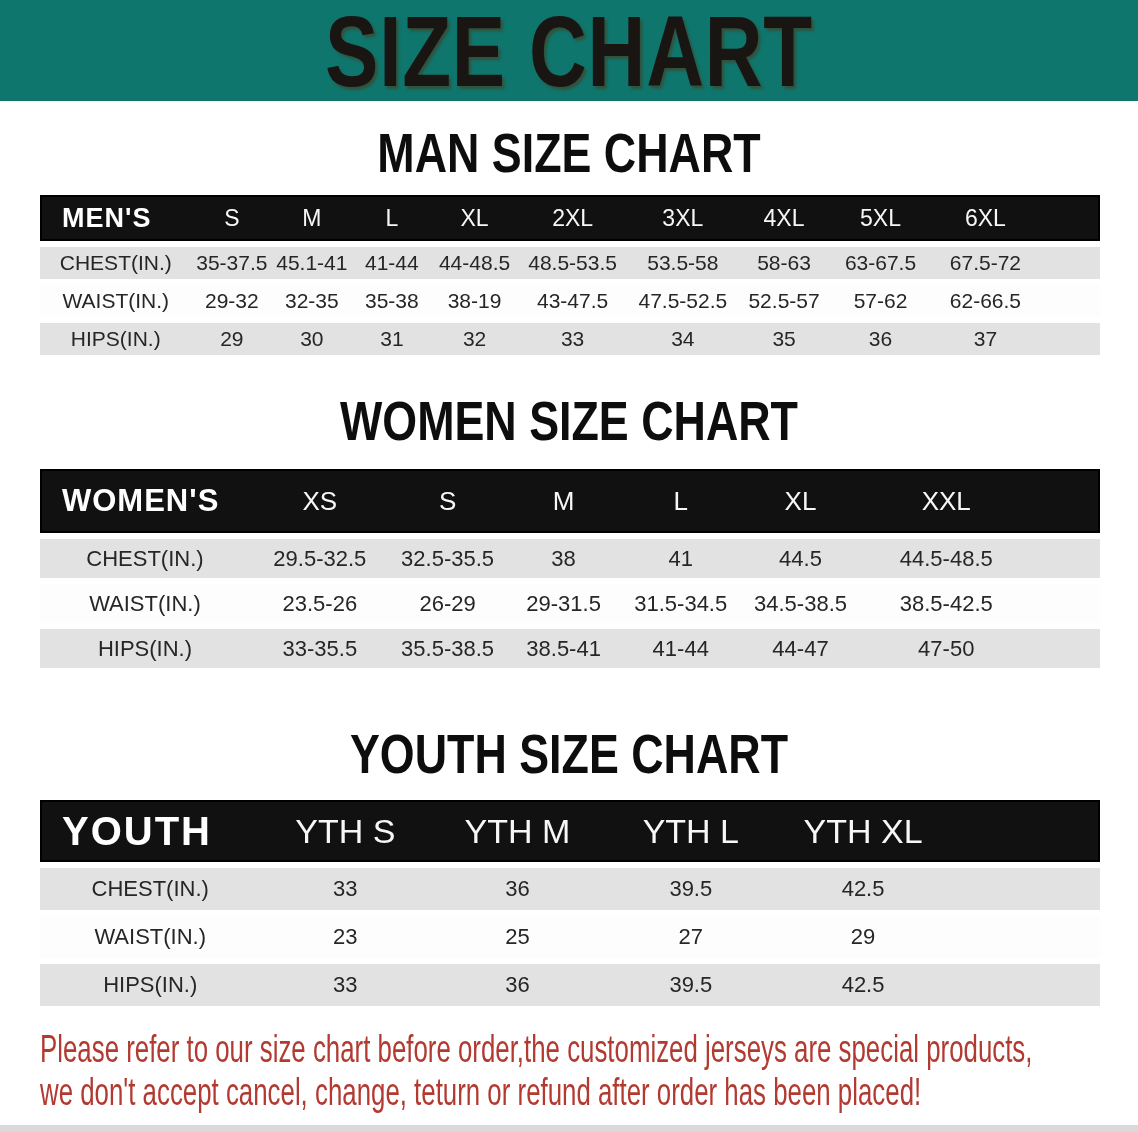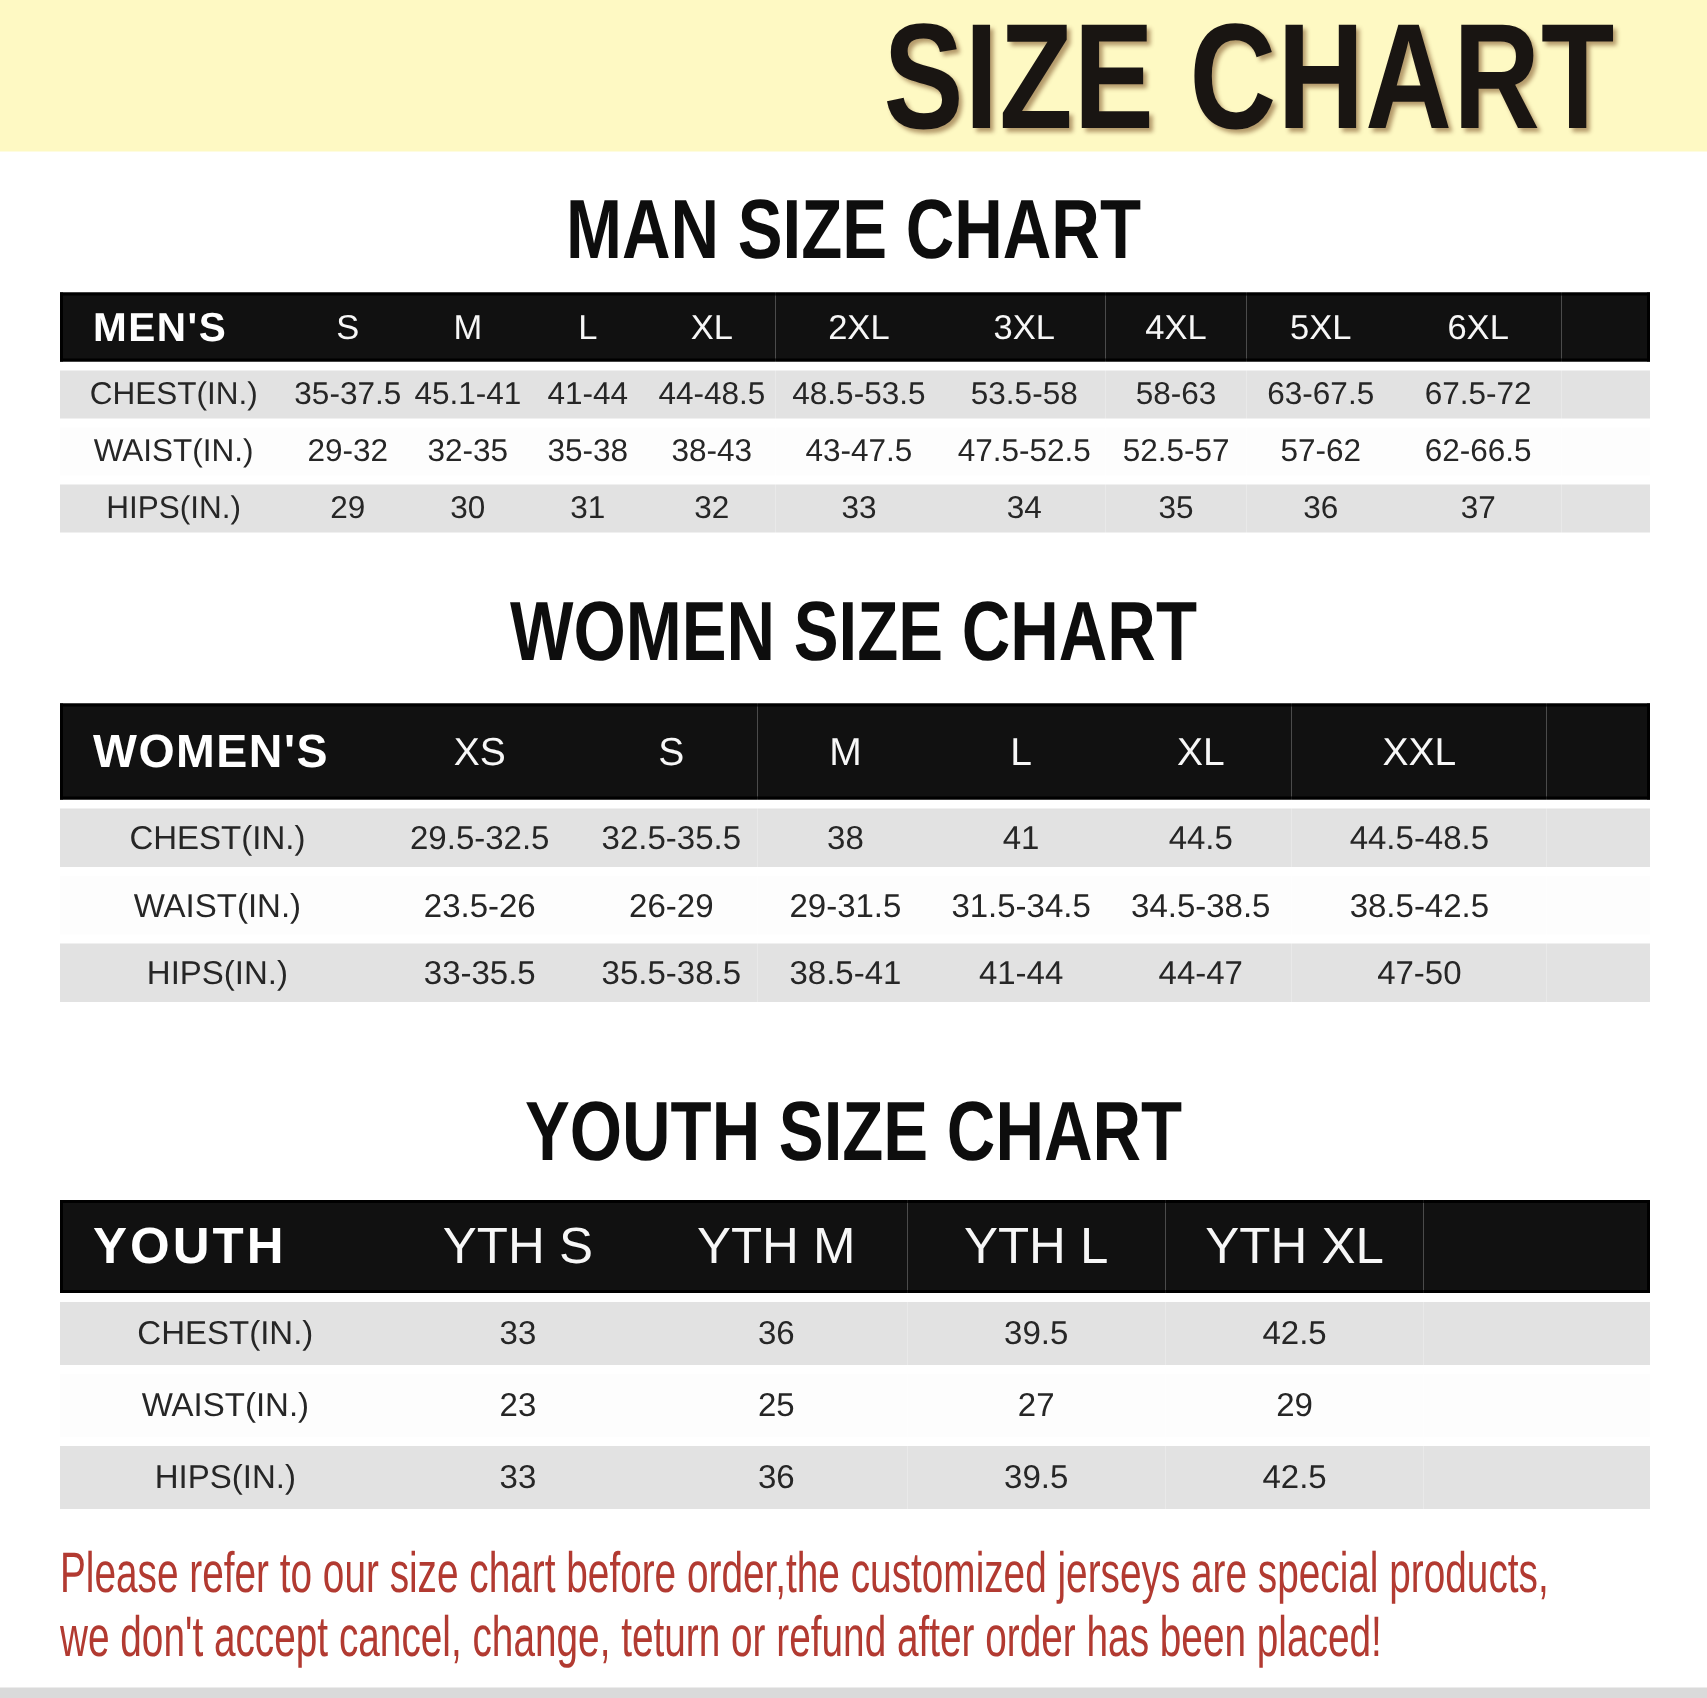--- a/index.html
+++ b/index.html
@@ -61,21 +61,21 @@
   }
   .size-table tbody tr:nth-child(odd) td{background:#e2e2e2;}
   .size-table tbody tr:nth-child(even) td{background:#fdfdfd;}
   .table-men thead th{height:40px;font-size:23px;}
   .table-men thead th.hl{font-size:27px;}
   .table-men tbody td{height:30px;font-size:21px;}
   .table-women thead th{height:58px;font-size:26px;}
   .table-women thead th.hl{font-size:31px;}
   .table-women tbody td{height:37px;font-size:22px;}
   .table-youth thead th{height:56px;font-size:34px;}
-  .table-youth thead th.hl{font-size:34px;letter-spacing:2px;}
+  .table-youth thead th.hl{font-size:40px;letter-spacing:2px;}
   .table-youth tbody td{height:40px;font-size:22px;}
   
   .footnote{
     margin:16px 0 0 40px;
     transform:scaleX(0.68);
     transform-origin:left top;
     white-space:nowrap;
   }
   .footnote-line{
     font-size:38px;line-height:43px;
@@ -85,21 +85,21 @@
   .bottom-strip{
     position:absolute;left:0;bottom:0;
     width:100%;height:7px;background:#dadada;
   }
 </style>
 </head>
 <body>
 
 <div class="page">
 
-  <header class="banner" style="background: #fef9c3; justify-content: flex-end;">
+  <header class="banner" style="background: #0f766e;">
     <div class="banner-title">SIZE CHART</div>
   </header>
 
   <section>
     <h2 class="section-heading heading-men">MAN SIZE CHART</h2>
     <table class="size-table table-men">
       <colgroup>
         <col style="width:14.3%">
           <col style="width:7.6%">
           <col style="width:7.5%">
@@ -139,21 +139,21 @@
             <td>58-63</td>
             <td>63-67.5</td>
             <td>67.5-72</td>
             <td></td>
           </tr>
           <tr>
             <td>WAIST(IN.)</td>
             <td>29-32</td>
             <td>32-35</td>
             <td>35-38</td>
-            <td>38-43</td>
+            <td>38-19</td>
             <td>43-47.5</td>
             <td>47.5-52.5</td>
             <td>52.5-57</td>
             <td>57-62</td>
             <td>62-66.5</td>
             <td></td>
           </tr>
           <tr>
             <td>HIPS(IN.)</td>
             <td>29</td>

